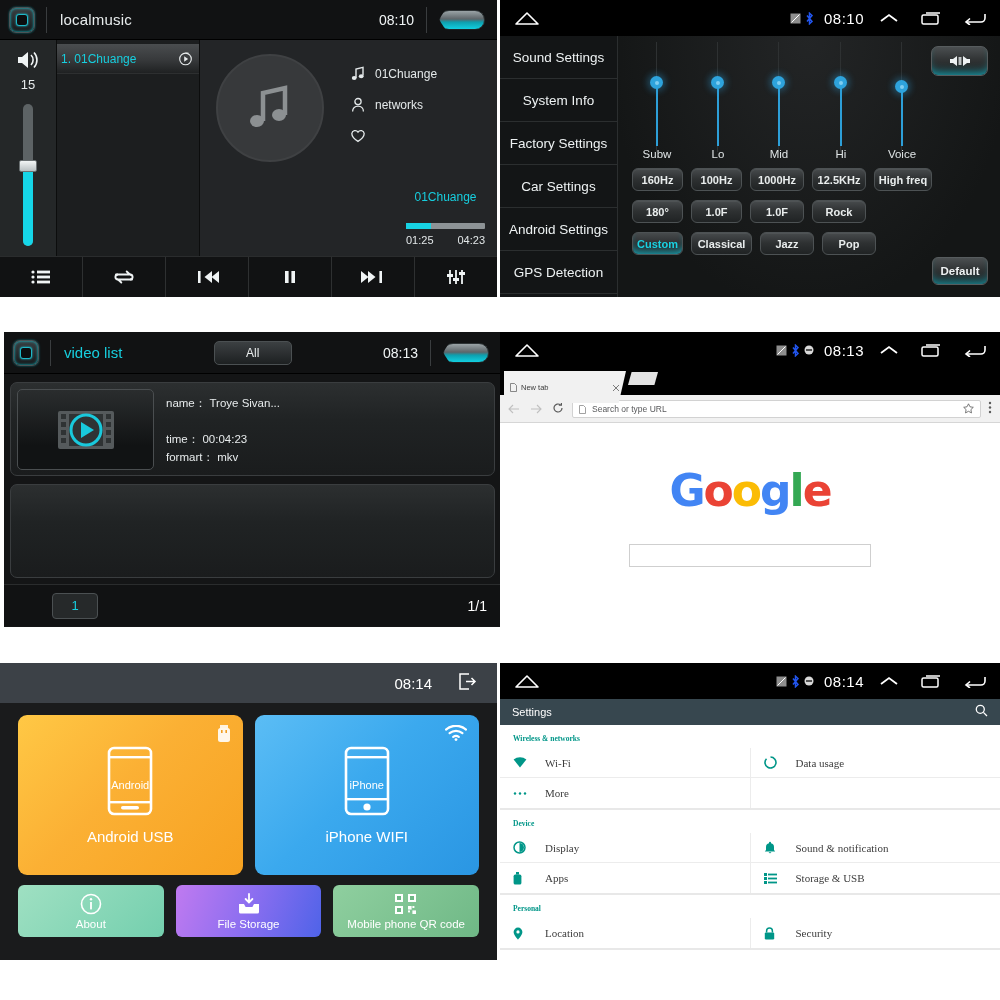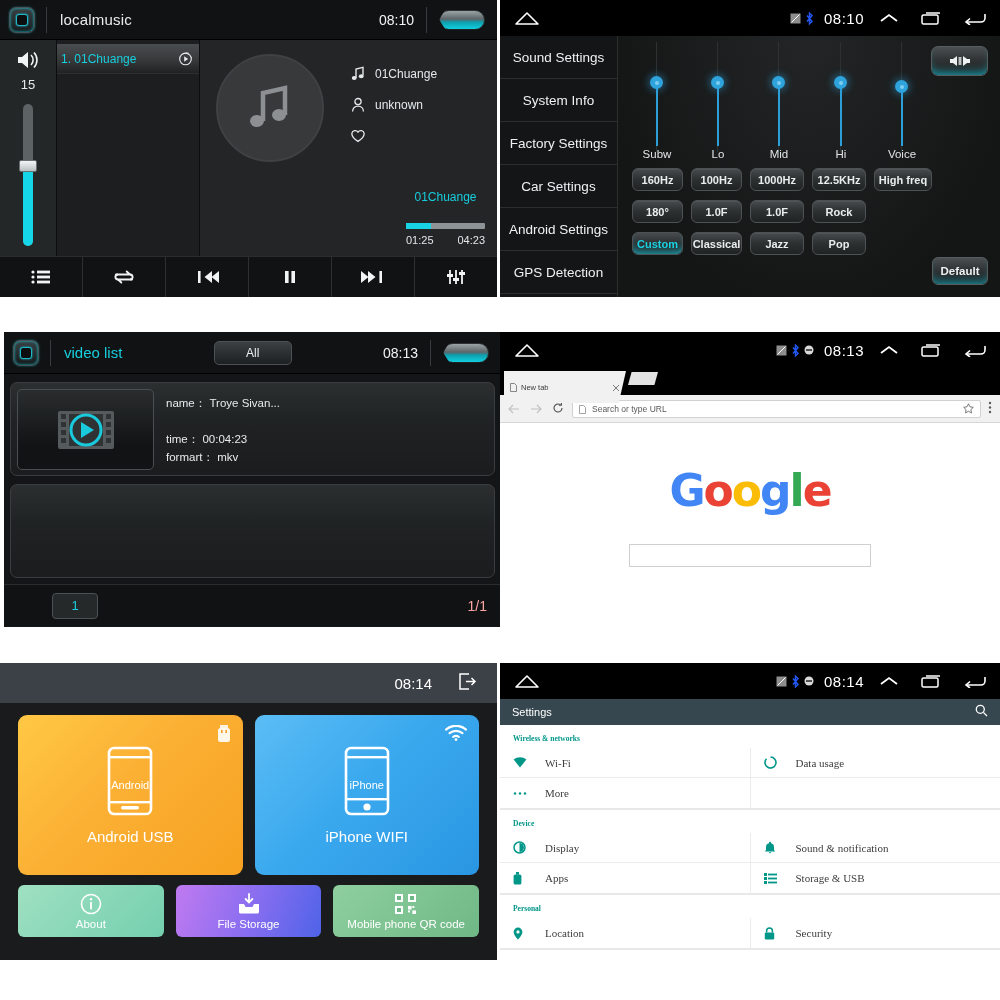--- a/index.html
+++ b/index.html
@@ -202,21 +202,21 @@
   .vd-card.empty { height: 94px; display: block; }
   .vd-foot {
     height: 42px; background: #111213; border-top: 1px solid #2a2c2d;
     display: flex; align-items: center; padding: 0 14px;
   }
   .vd-page {
     width: 46px; height: 26px; border-radius: 4px; border: 1px solid #4b5052;
     background: #26292a; color: #17cede; font-size: 13px;
     display: flex; align-items: center; justify-content: center; margin-left: 34px;
   }
-  .vd-count { margin-left: auto; color: #fca5a5; font-size: 14px; }
+  .vd-count { margin-left: auto; color: #ffffff; font-size: 14px; }
 
   
   #p-browser { left: 500px; top: 332px; width: 500px; height: 295px; background: #fff; }
   .br-tabstrip { height: 27px; background: #000; position: relative; }
   .br-tab {
     position: absolute; left: 4px; top: 3px; width: 122px; height: 24px;
     background: #f1f1f1; display: flex; align-items: center; padding: 16px 6px;
     clip-path: polygon(0 0, 100% 0, 94% 100%, 0 100%);
   }
   .br-tab .tl { color: #3b3b3b; font-size: 7.5px; margin-left: 4px; flex: 1; }
@@ -367,21 +367,21 @@
               <ellipse cx="4.2" cy="12" rx="2.4" ry="2" fill="#e4e9ea"></ellipse>
               <ellipse cx="11.2" cy="10.3" rx="2.4" ry="2" fill="#e4e9ea"></ellipse>
             </svg>
             <span>01Chuange</span>
           </div>
           <div class="mz-metarow">
             <svg viewBox="0 0 16 16">
               <circle cx="8" cy="4.6" r="3.1" stroke="#e4e9ea" stroke-width="1.3" fill="none"></circle>
               <path d="M2.6 14.4c0-3.3 2.4-5.3 5.4-5.3s5.4 2 5.4 5.3" stroke="#e4e9ea" stroke-width="1.3" fill="none"></path>
             </svg>
-            <span>unknown</span>
+            <span>networks</span>
           </div>
           <div class="mz-metarow">
             <svg viewBox="0 0 16 16">
               <path d="M8 13.4S1.8 9.6 1.8 5.6A3.4 3.4 0 018 4.1a3.4 3.4 0 016.2 1.5c0 4-6.2 7.8-6.2 7.8z" stroke="#e4e9ea" stroke-width="1.3" fill="none"></path>
             </svg>
           </div>
         </div>
         <div class="mz-prog">
           <div class="mz-progtitle">01Chuange</div>
           <div class="mz-progbar">
@@ -557,21 +557,21 @@
             <div class="snd-btn" style="width:58px">High freq</div>
           </div>
           <div class="snd-brow">
             <div class="snd-btn" style="width:51px">180°</div>
             <div class="snd-btn" style="width:51px">1.0F</div>
             <div class="snd-btn" style="width:54px">1.0F</div>
             <div class="snd-btn" style="width:54px">Rock</div>
           </div>
           <div class="snd-brow">
             <div class="snd-btn sel glow" style="width:51px">Custom</div>
-            <div class="snd-btn" style="width:51px">Classical</div>
+            <div class="snd-btn" style="width:61px">Classical</div>
             <div class="snd-btn" style="width:54px">Jazz</div>
             <div class="snd-btn" style="width:54px">Pop</div>
           </div>
         </div>
 
         <div class="snd-default">Default</div>
       </div>
     </div>
   </div>
 

